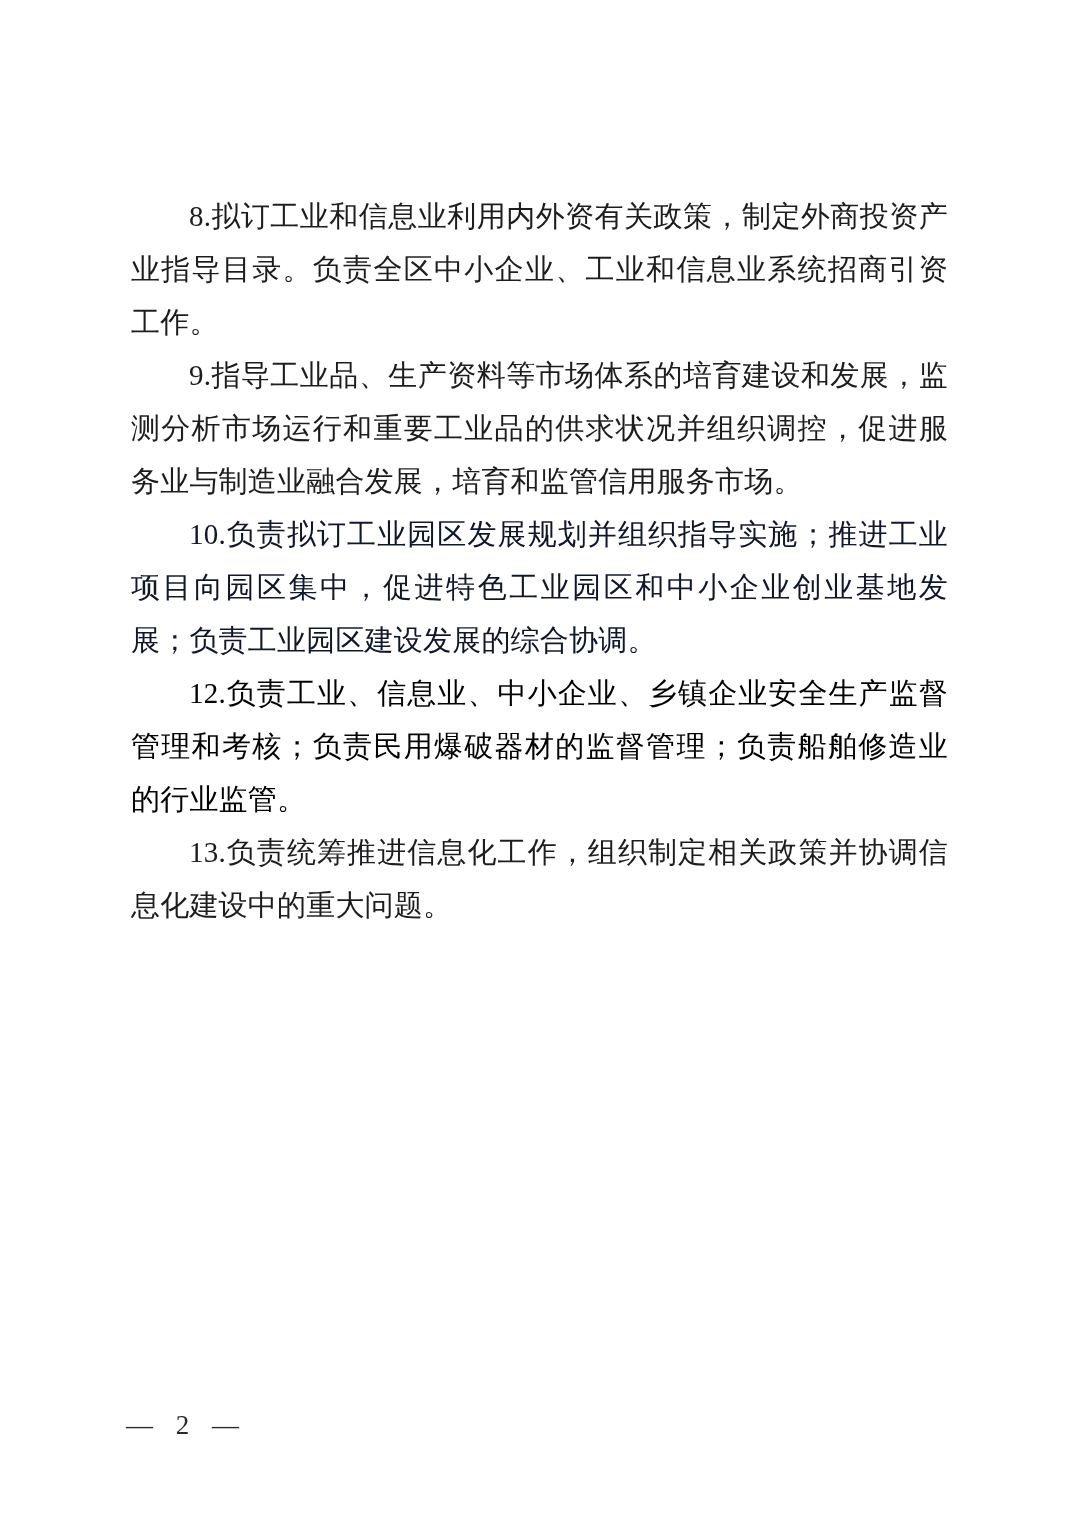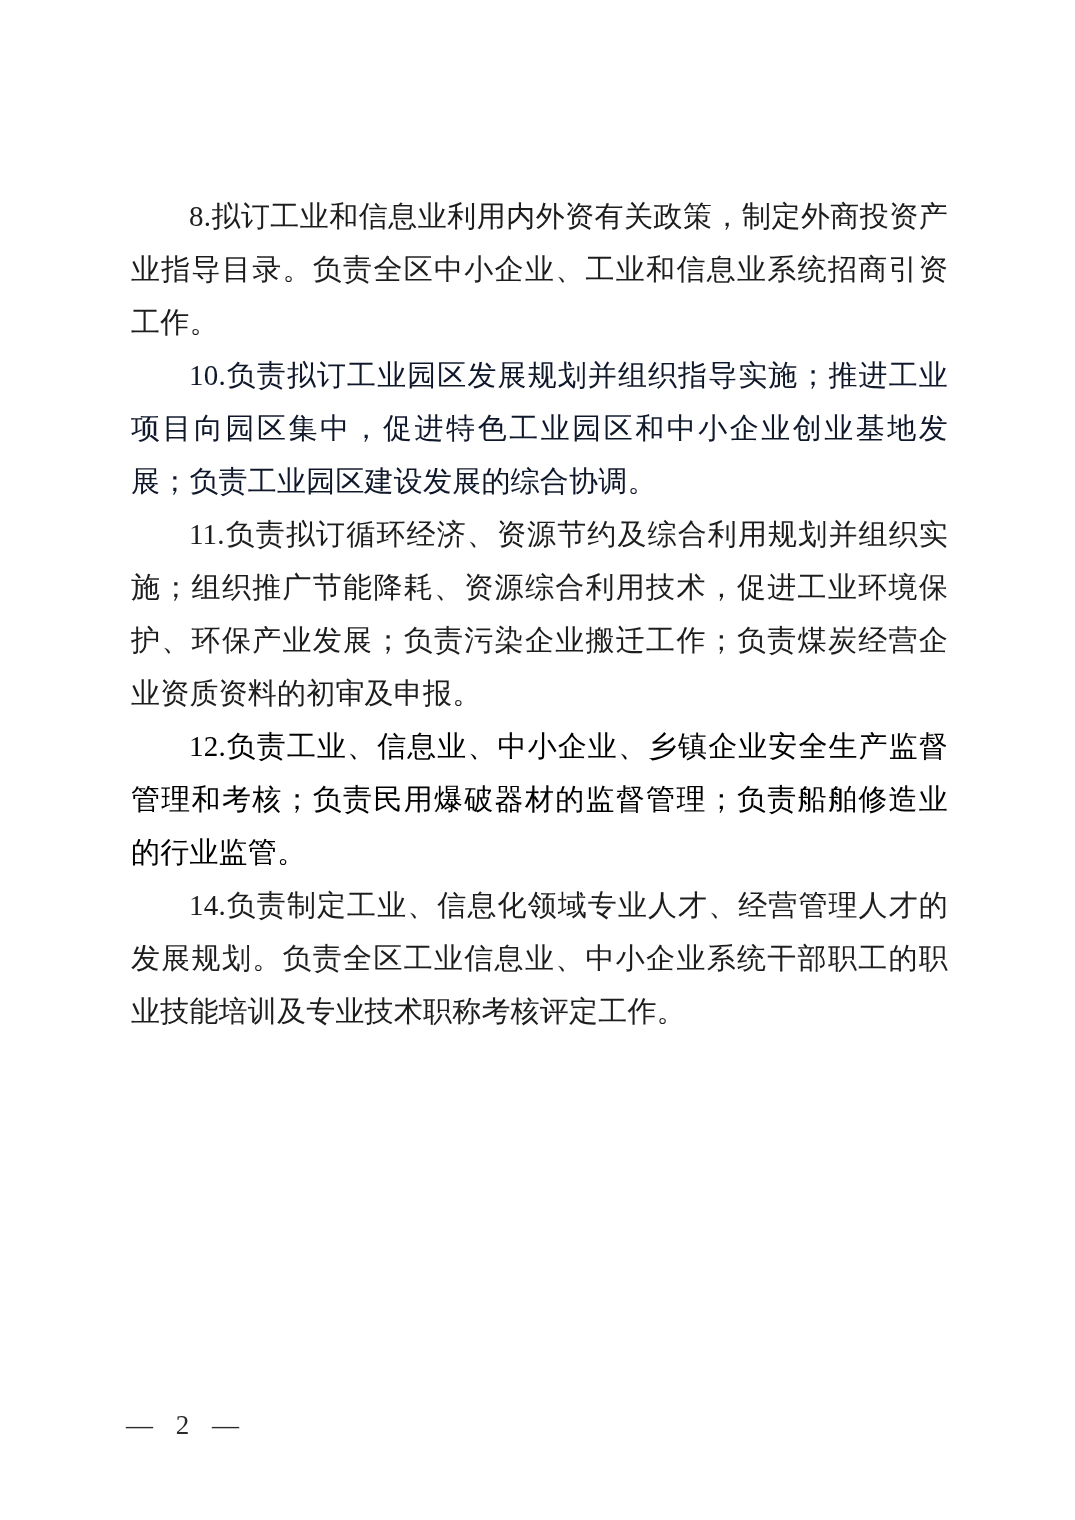--- a/index.html
+++ b/index.html
@@ -43,19 +43,19 @@
     letter-spacing: 8px;
     font-family: "Liberation Serif", "DejaVu Serif", serif;
   }
 </style>
 </head>
 <body>
 
 <div class="page" style="background: rgb(255, 255, 255);">
   <div class="content">
     <p style="color: rgb(29, 29, 31);">8.拟订工业和信息业利用内外资有关政策，制定外商投资产业指导目录。负责全区中小企业、工业和信息业系统招商引资工作。</p>
+    <p style="color: rgb(29, 29, 31);">9.指导工业品、生产资料等市场体系的培育建设和发展，监测分析市场运行和重要工业品的供求状况并组织调控，促进服务业与制造业融合发展，培育和监管信用服务市场。</p>
     <p style="color: #0f172a;">10.负责拟订工业园区发展规划并组织指导实施；推进工业项目向园区集中，促进特色工业园区和中小企业创业基地发展；负责工业园区建设发展的综合协调。</p>
-    <p style="color: rgb(29, 29, 31);">11.负责拟订循环经济、资源节约及综合利用规划并组织实施；组织推广节能降耗、资源综合利用技术，促进工业环境保护、环保产业发展；负责污染企业搬迁工作；负责煤炭经营企业资质资料的初审及申报。</p>
     <p style="color: #000000;">12.负责工业、信息业、中小企业、乡镇企业安全生产监督管理和考核；负责民用爆破器材的监督管理；负责船舶修造业的行业监管。</p>
-    <p style="color: rgb(29, 29, 31);">14.负责制定工业、信息化领域专业人才、经营管理人才的发展规划。负责全区工业信息业、中小企业系统干部职工的职业技能培训及专业技术职称考核评定工作。</p>
+    <p style="color: rgb(29, 29, 31);">13.负责统筹推进信息化工作，组织制定相关政策并协调信息化建设中的重大问题。</p>
   </div>
   <div class="footer">— 2 —</div>
 </div>
 
 </body></html>

